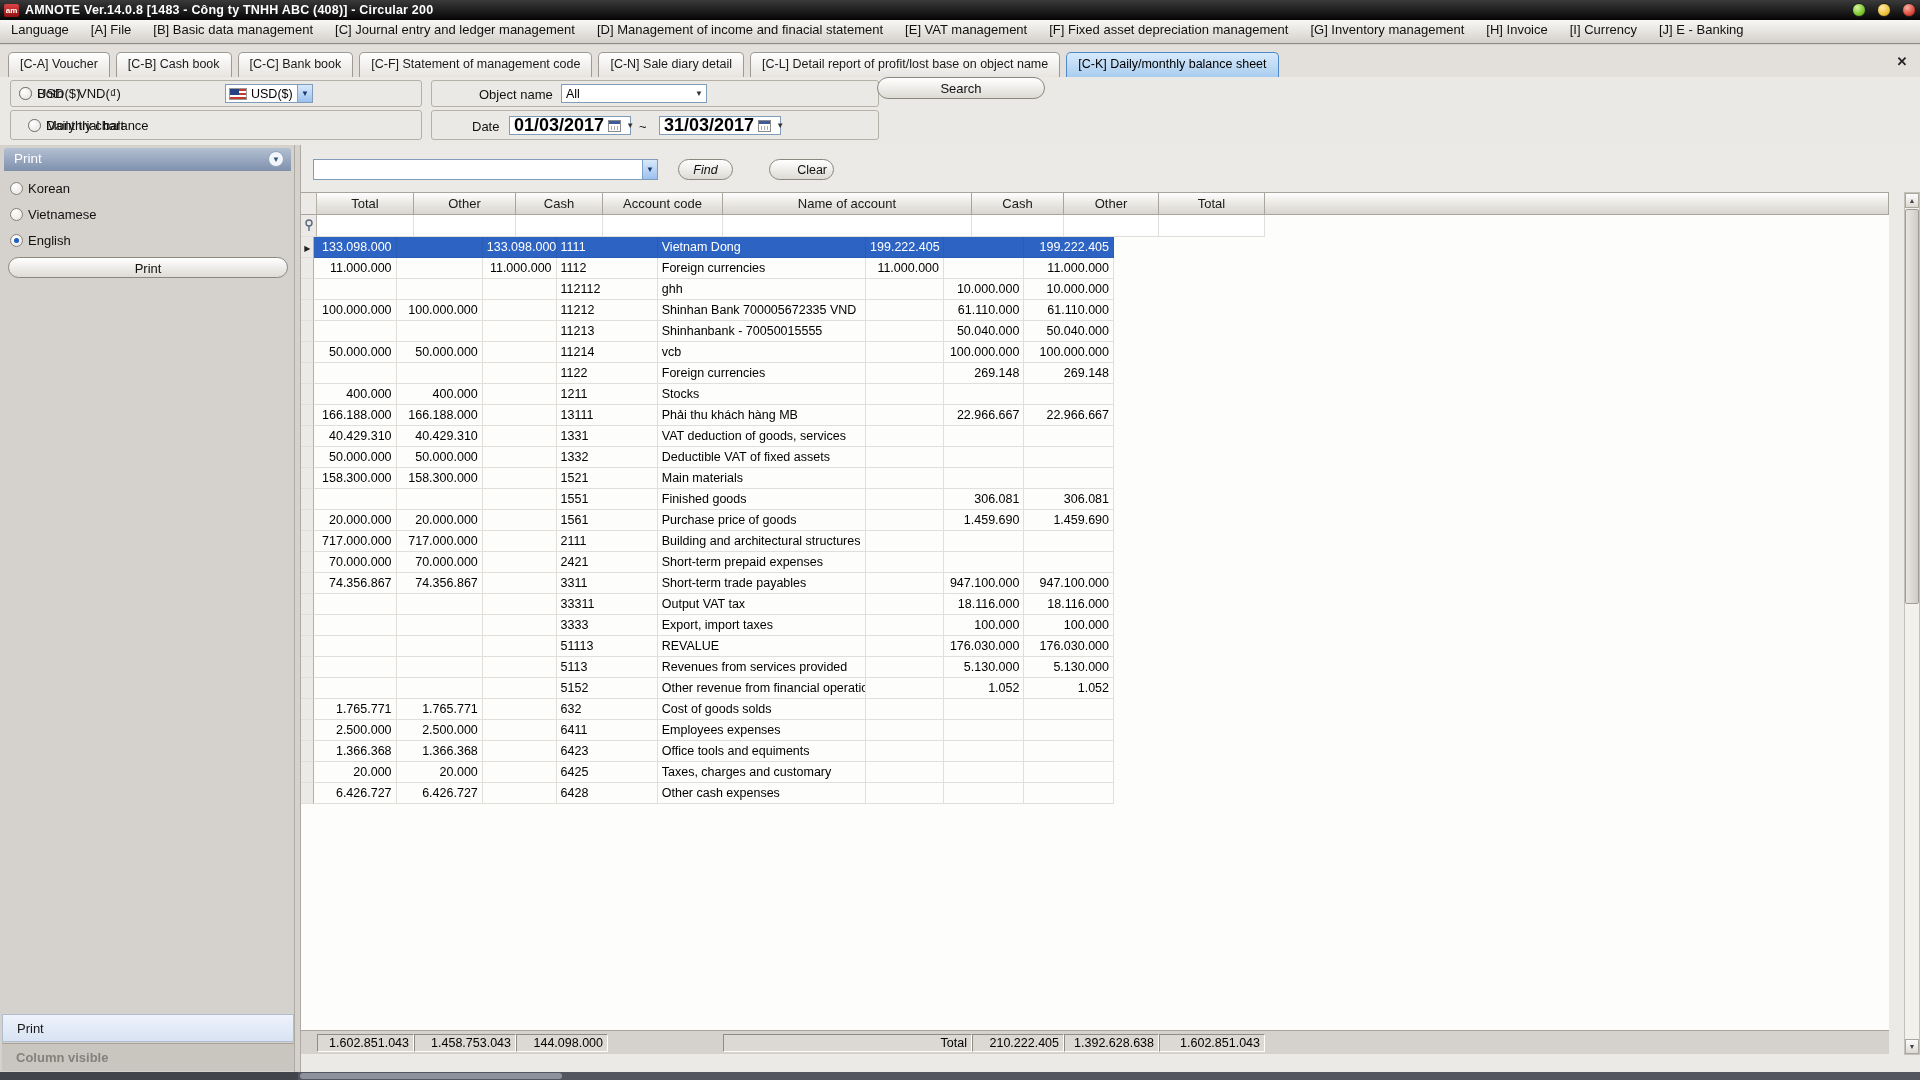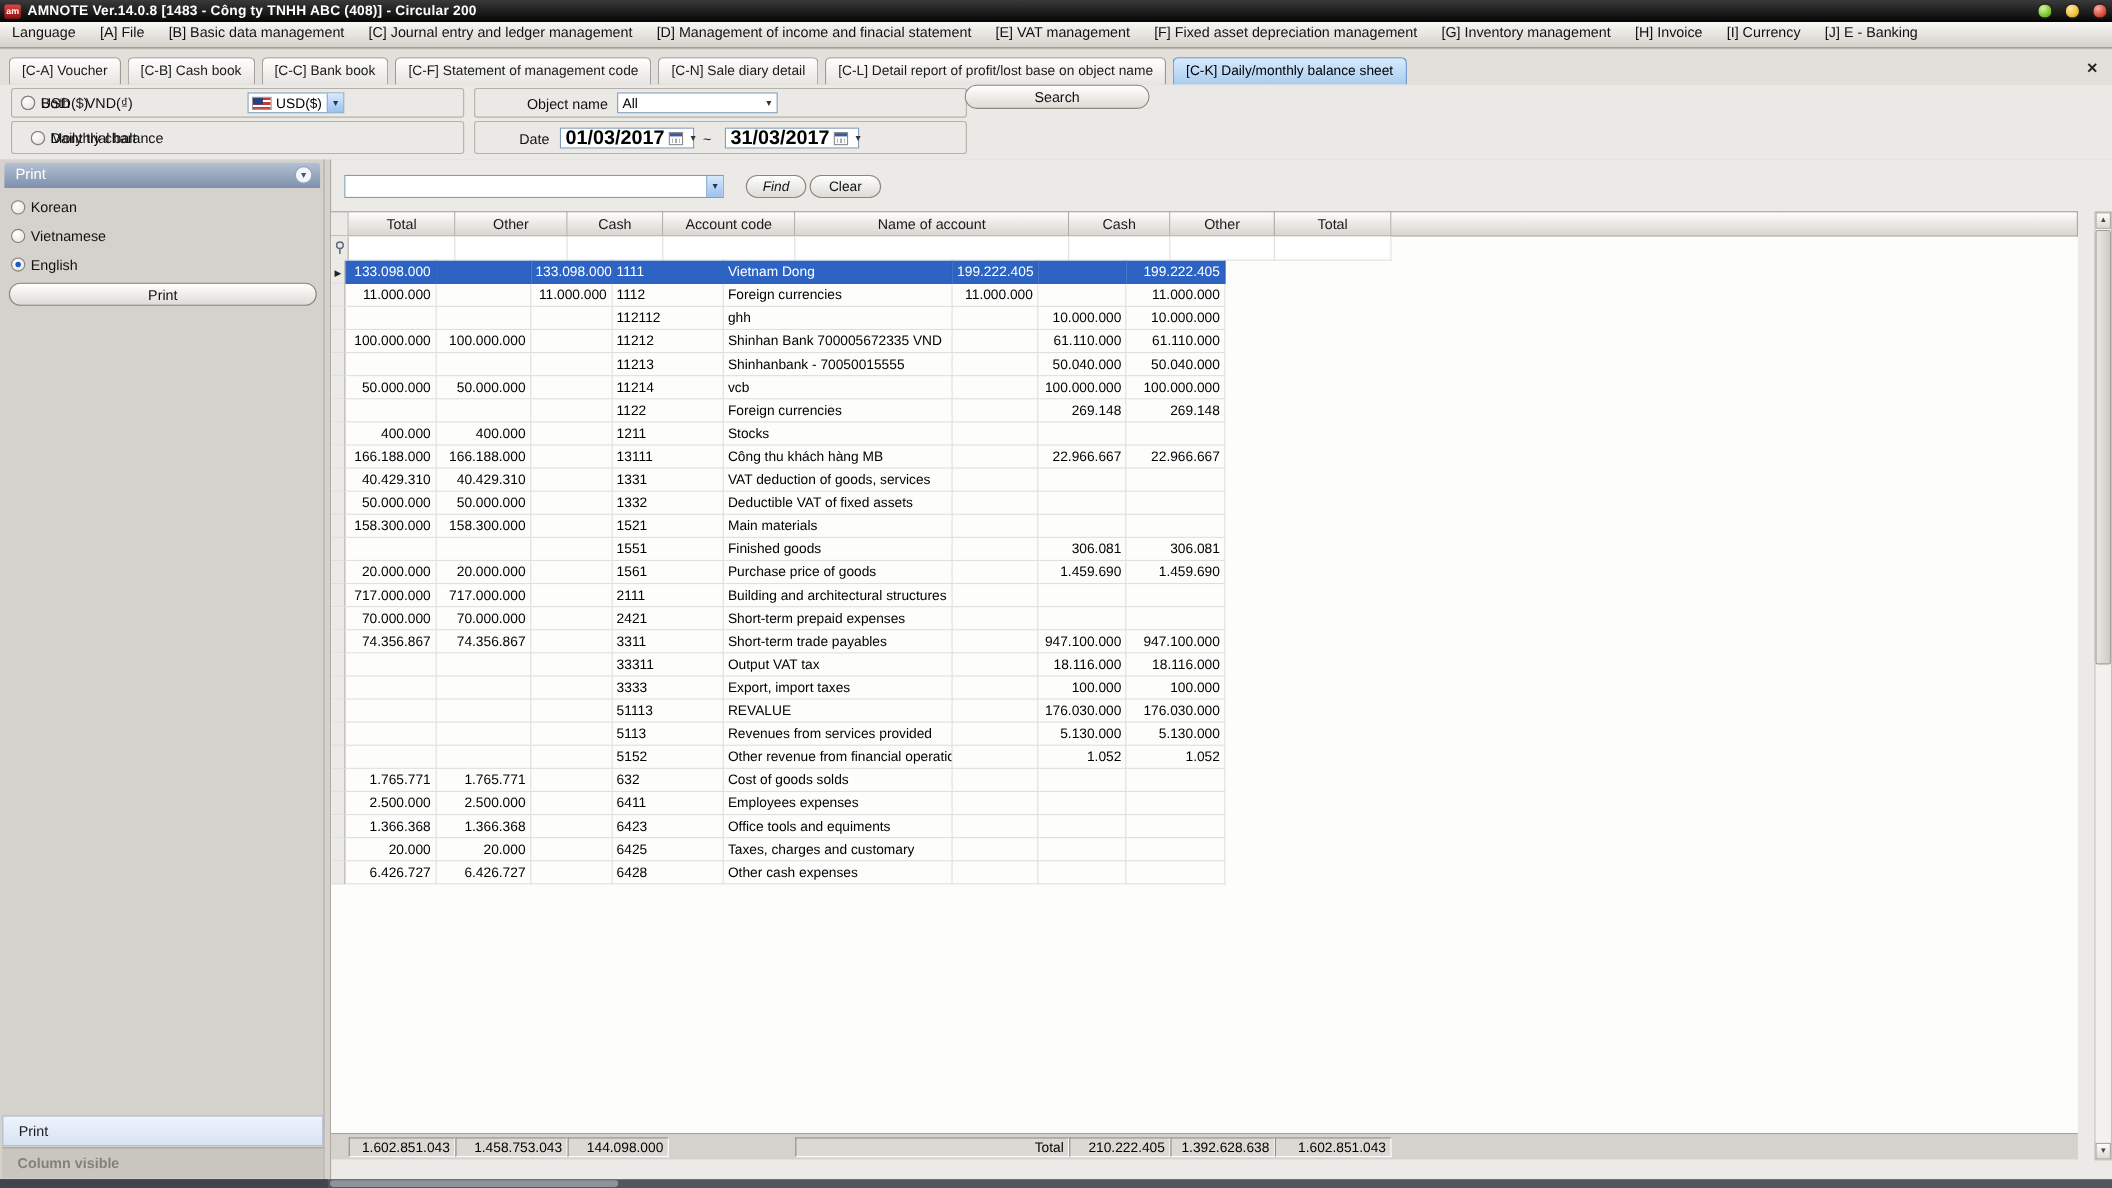--- a/index.html
+++ b/index.html
@@ -75,21 +75,21 @@
     border-top:1px solid #a5a29b;font-size:13px;font-weight:bold;color:#84817b;padding:6px 0 0 14px;}
 
   
   .gridarea{position:absolute;left:300px;top:145px;width:1620px;height:935px;background:#eceae6;
     border-left:1px solid #aeaaa2;}
   .whitefill{position:absolute;left:0;top:70px;width:1588px;height:817px;background:#fdfdfc;}
   .findrow{position:absolute;left:12px;top:14px;height:21px;width:900px;}
   .findcombo{position:absolute;left:0;top:0;width:345px;height:21px;background:#fff;border:1px solid #7f9db9;display:flex;}
   .findcombo input{flex:1;border:none;outline:none;font-size:12.5px;padding:0 4px;background:transparent;}
   .findbtn{left:365px;top:0;width:55px;height:21px;line-height:19px;font-size:12.5px;font-style:italic;}
-  .clearbtn{left:423px;top:0;width:65px;height:21px;line-height:19px;font-size:12.5px;}
+  .clearbtn{left:456px;top:0;width:65px;height:21px;line-height:19px;font-size:12.5px;text-align:right;}
 
   .ghead{position:absolute;left:0;top:47px;width:1588px;height:23px;display:flex;}
   .hcell{background:linear-gradient(#ffffff,#eceae6 45%,#d9d6d0);border-right:1px solid #a9a59d;
     border-top:1px solid #a9a59d;border-bottom:1px solid #a9a59d;
     font-size:13px;color:#1a1a1a;text-align:center;line-height:21px;white-space:nowrap;overflow:hidden;}
   .hfill{flex:1;}
 
   .pinrow{position:absolute;left:0;top:70px;width:964px;height:22px;display:flex;background:#fff;}
   .pinrow .cell{height:22px;}
   .grows{position:absolute;left:0;top:92px;width:813px;}
@@ -389,21 +389,21 @@
           <div class="cell c7 num"></div>
           <div class="cell c8 num"></div>
         </div>
 
         <div class="grow">
           <div class="cell c0"></div>
           <div class="cell c1 num">166.188.000</div>
           <div class="cell c2 num">166.188.000</div>
           <div class="cell c3 num"></div>
           <div class="cell c4 txt">13111</div>
-          <div class="cell c5 txt">Công thu khách hàng MB</div>
+          <div class="cell c5 txt">Phải thu khách hàng MB</div>
           <div class="cell c6 num"></div>
           <div class="cell c7 num">22.966.667</div>
           <div class="cell c8 num">22.966.667</div>
         </div>
 
         <div class="grow">
           <div class="cell c0"></div>
           <div class="cell c1 num">40.429.310</div>
           <div class="cell c2 num">40.429.310</div>
           <div class="cell c3 num"></div>

